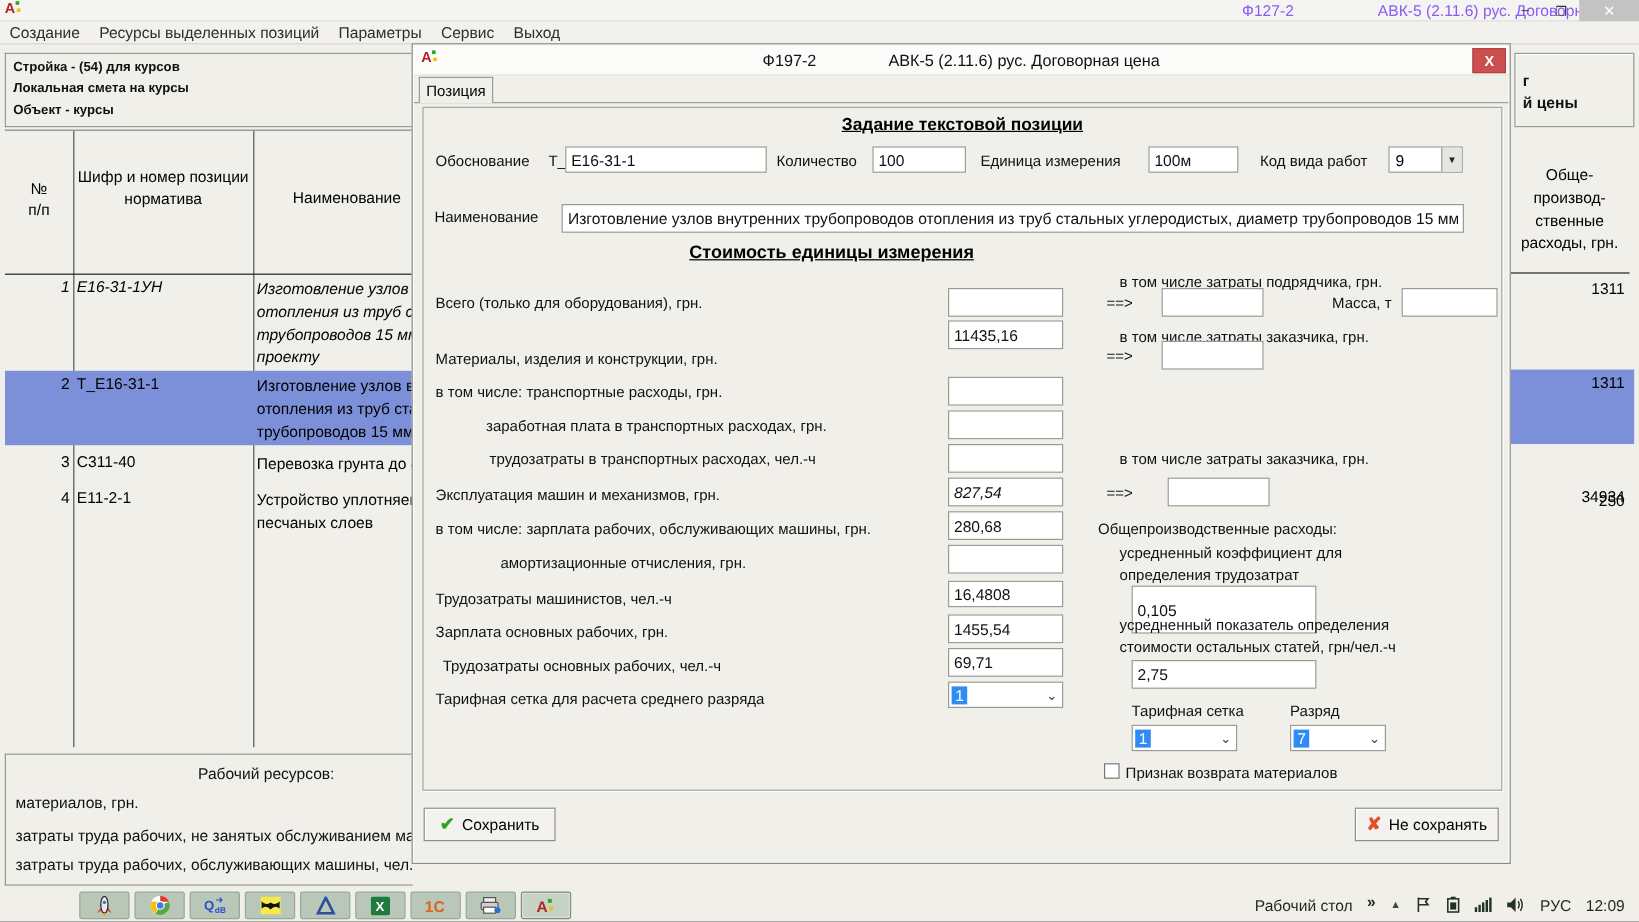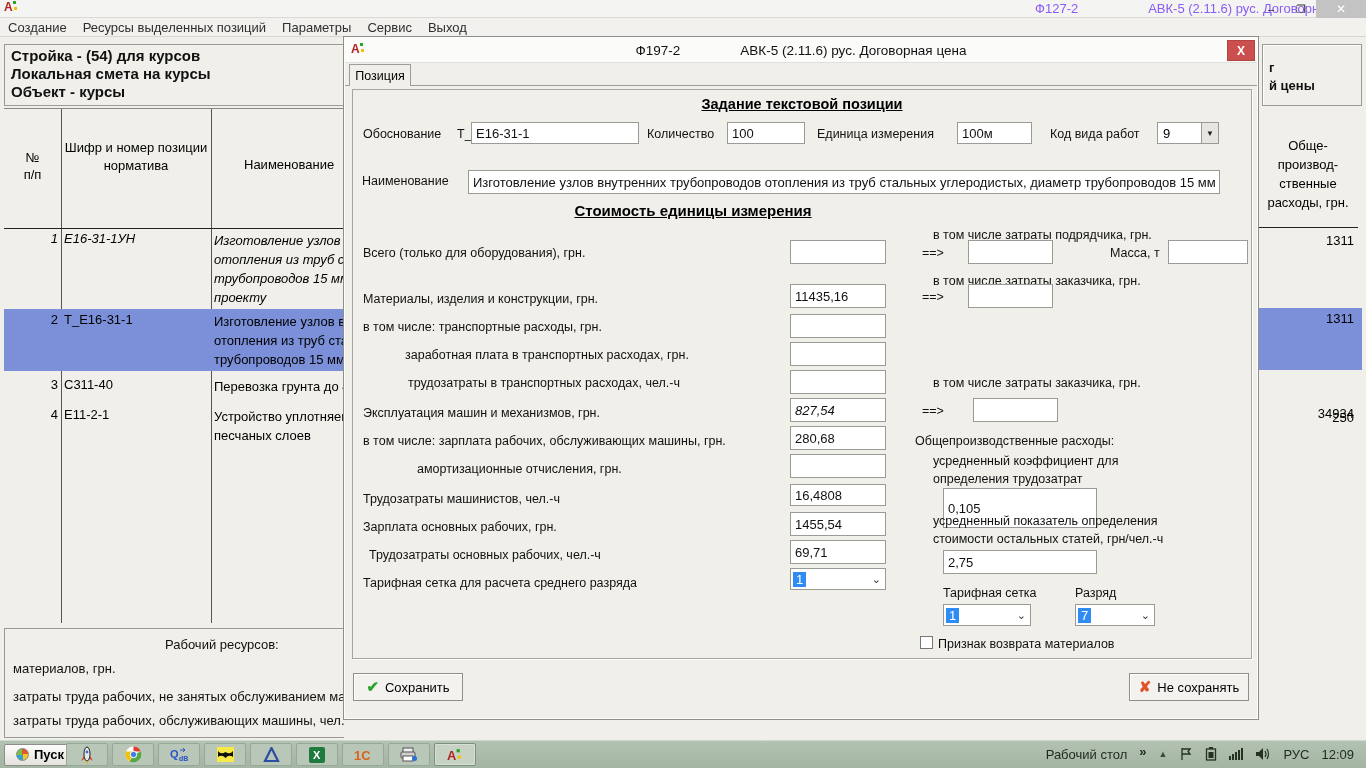--- a/index.html
+++ b/index.html
@@ -13,21 +13,21 @@
   .title-center b { font-weight:normal; margin-right:70px; }
   .winbtns { position:absolute; right:0; top:0; height:18px; display:flex; }
   .winbtn { width:30px; height:18px; display:flex; align-items:center; justify-content:center; font-size:11px; color:#333; }
   .winbtn.close { width:50px; background:#c3c3c3; color:#fff; font-size:12px; }
   .menubar { position:absolute; left:0; top:18px; width:1366px; height:19px; background:#f2f1ee; border-bottom:1px solid #d6d5d0; display:flex; align-items:center; font-size:13px; color:#2e2e2e; }
   .menubar span { margin-left:16px; cursor:default; }
   .menubar span:first-child { margin-left:8px; }
 
   
   .ctx-panel { position:absolute; left:4px; top:44px; width:340px; height:62px; border:1px solid #9a9a94; border-right:none; background:#f0efea; padding:2px 6px; overflow:hidden; }
-  .ctx-panel div { font-weight:bold; font-size:15px; color:#111; line-height:18px; white-space:nowrap; }
+  .ctx-panel div { font-weight:bold; font-size:11px; color:#111; line-height:18px; white-space:nowrap; }
   .partial-box { position:absolute; left:1262px; top:44px; width:100px; height:62px; border:1px solid #9a9a94; background:#f0efea; padding:14px 6px 0 6px; box-shadow:1px 1px 0 #fff inset; }
   .partial-box div { font-weight:bold; font-size:13px; color:#111; line-height:18px; }
 
   .etable { position:absolute; left:4px; top:108px; width:340px; height:515px; border-top:1px solid #888; background:#f0efea; overflow:hidden; }
   .colsep { position:absolute; top:0; bottom:0; width:1px; background:#555; }
   .etable .hdrline { position:absolute; left:0; right:0; top:119px; height:1px; background:#222; }
   .hdr-num { position:absolute; left:0; top:40px; width:57px; text-align:center; font-size:13px; line-height:17px; }
   .hdr-code { position:absolute; left:58px; top:30px; width:148px; text-align:center; font-size:13px; line-height:18px; }
   .hdr-name { position:absolute; left:208px; top:48px; width:132px; text-align:left; padding-left:32px; font-size:13px; }
   .trow { position:absolute; left:0; width:340px; font-size:13px; }
@@ -233,21 +233,21 @@
       <div class="lbl" style="left:580px; top:138px;">в том числе затраты подрядчика, грн.</div>
       <div class="lbl" style="left:10px; top:156px;">Всего (только для оборудования), грн.</div>
       <input class="inp" style="left: 437px; top: 150px; width: 96px; height: 24px;">
       <div class="arrow" style="left:569px; top:156px;">==&gt;</div>
       <input class="inp" style="left: 615px; top: 150px; width: 85px; height: 24px;">
       <div class="lbl" style="left:757px; top:156px;">Масса, т</div>
       <input class="inp" style="left: 815px; top: 150px; width: 80px; height: 24px;">
 
       <div class="lbl" style="left:580px; top:184px;">в том числе затраты заказчика, грн.</div>
       <div class="lbl" style="left:10px; top:202px;">Материалы, изделия и конструкции, грн.</div>
-      <input class="inp" style="left: 437px; top: 194px; width: 96px; height: 24px;" value="11435,16">
+      <input class="inp" style="left: 437px; top: 177px; width: 96px; height: 24px;" value="11435,16">
       <div class="arrow" style="left:569px; top:200px;">==&gt;</div>
       <input class="inp" style="left: 615px; top: 194px; width: 85px; height: 24px;">
 
       <div class="lbl" style="left:10px; top:230px;">в том числе: транспортные расходы, грн.</div>
       <input class="inp" style="left: 437px; top: 224px; width: 96px; height: 24px;">
       <div class="lbl" style="left:52px; top:258px;">заработная плата в транспортных расходах, грн.</div>
       <input class="inp" style="left: 437px; top: 252px; width: 96px; height: 24px;">
       <div class="lbl" style="left:55px; top:286px;">трудозатраты в транспортных расходах, чел.-ч</div>
       <input class="inp" style="left: 437px; top: 280px; width: 96px; height: 24px;">
       <div class="lbl" style="left:580px; top:286px;">в том числе затраты заказчика, грн.</div>
@@ -303,26 +303,20 @@
     <div class="btn" style="left:9px; top:636px; width:110px;">
       <span class="ok-ico">✔</span>
       <span>Сохранить</span>
     </div>
     <div class="btn" style="left:785px; top:636px; width:120px;">
       <span class="no-ico">✘</span>
       <span>Не сохранять</span>
     </div>
   </div>
 
-  <div class="taskbar">
-    <div class="startbtn">
-      <span class="pinwheel"></span>
-      <span>Пуск</span>
-    </div>
-  </div>
   <div class="qtile" style="left:66px;">
     <svg width="16" height="18" viewBox="0 0 16 18">
         <ellipse cx="8" cy="8" rx="3" ry="7" fill="#e8e8e8" stroke="#222"></ellipse>
         <path d="M5 10 L2 15 L5 13 Z" fill="#d23b1e"></path>
         <path d="M11 10 L14 15 L11 13 Z" fill="#d23b1e"></path>
         <circle cx="8" cy="6" r="1.4" fill="#3a6fd8"></circle>
         <path d="M6.5 15 L8 18 L9.5 15 Z" fill="#f2a50a"></path>
       </svg>
   </div>
   <div class="qtile" style="left:112px;">

